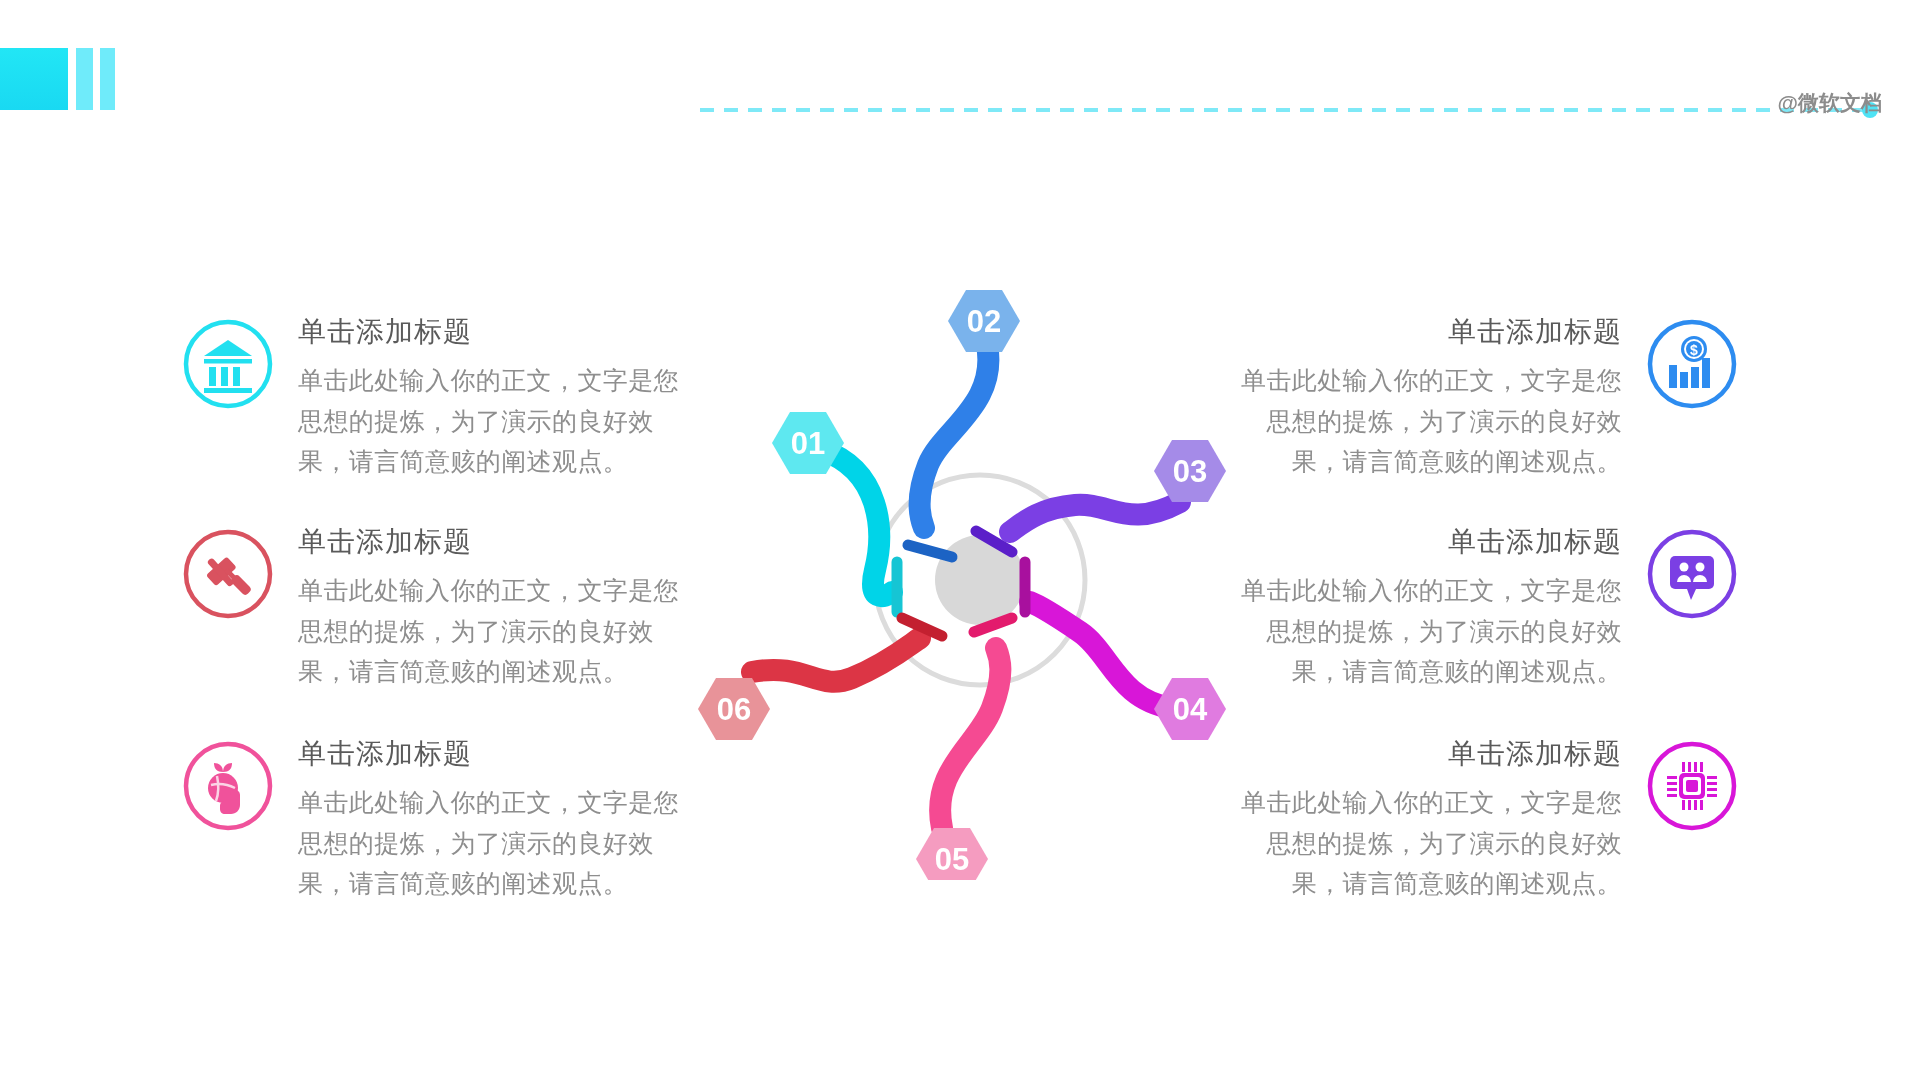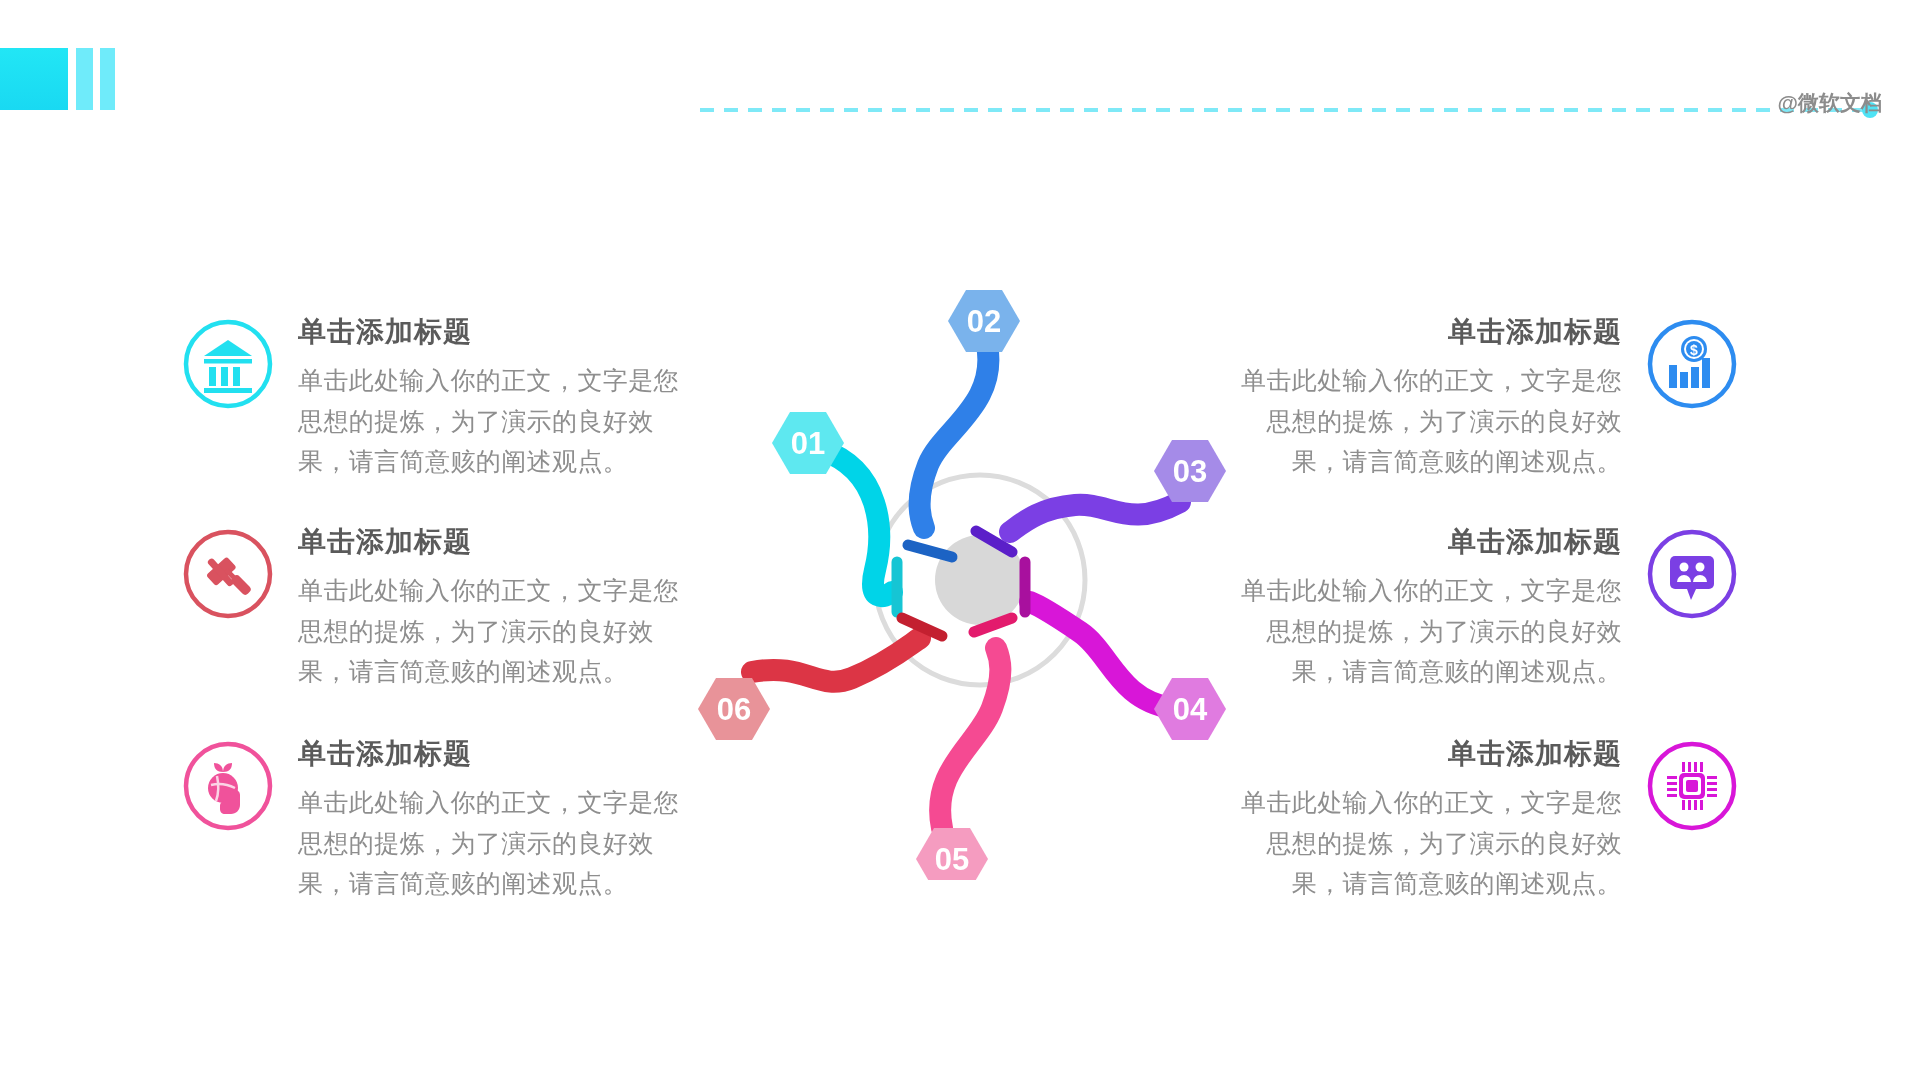--- a/index.html
+++ b/index.html
@@ -93,21 +93,21 @@
     position: relative;
   }
   .block .icon-wrap svg { display: block; width: 96px; height: 96px; }
 
   .block .texts { flex: 1 1 auto; }
   .block.left  .texts { margin-left: 22px; text-align: left; }
   .block.right .texts { margin-right: 22px; text-align: right; order: -1; }
 
   .blk-title {
     font-size: 28px;
-    font-weight: bold;
+    font-weight: normal;
     color: #5A5A5A;
     line-height: 1.15;
     margin: 0 0 12px 0;
     letter-spacing: 1px;
   }
   .blk-body {
     font-size: 25px;
     color: #8E8E8E;
     line-height: 1.62;
     margin: 0;

